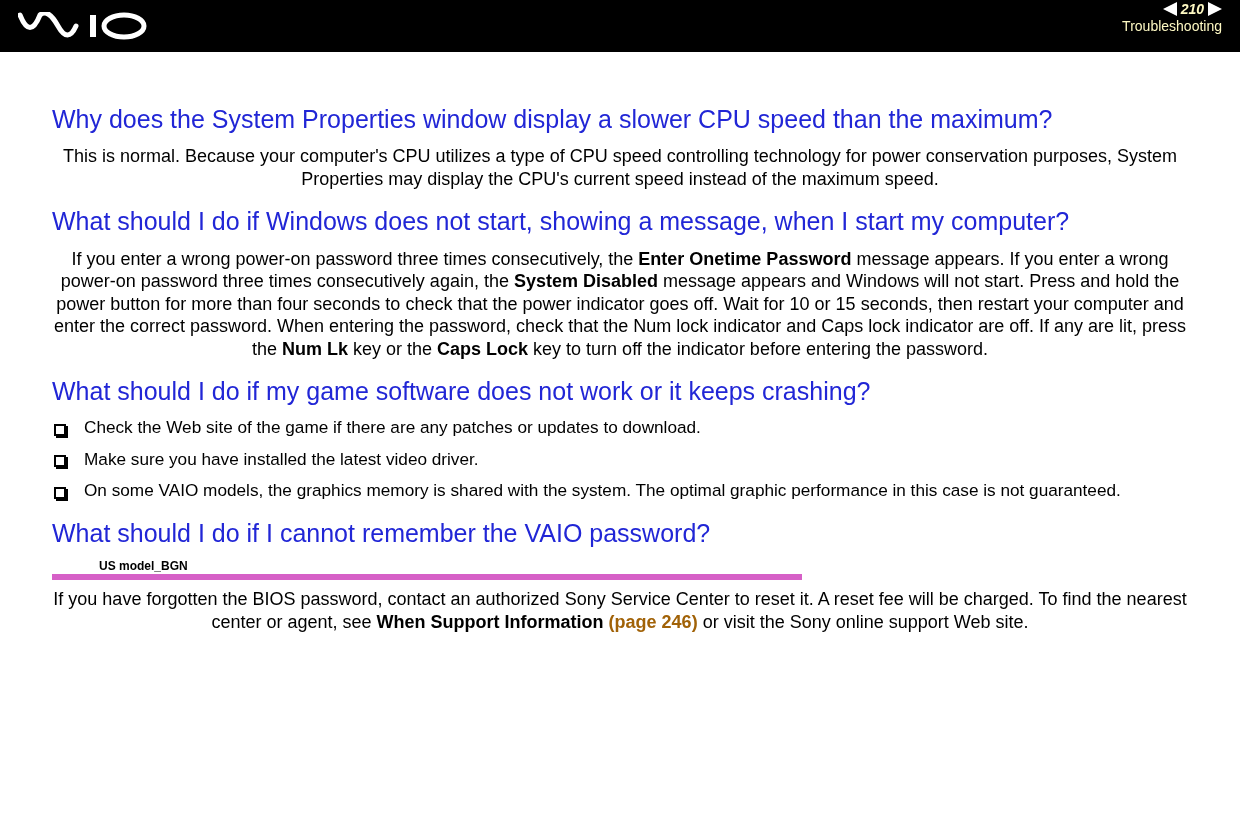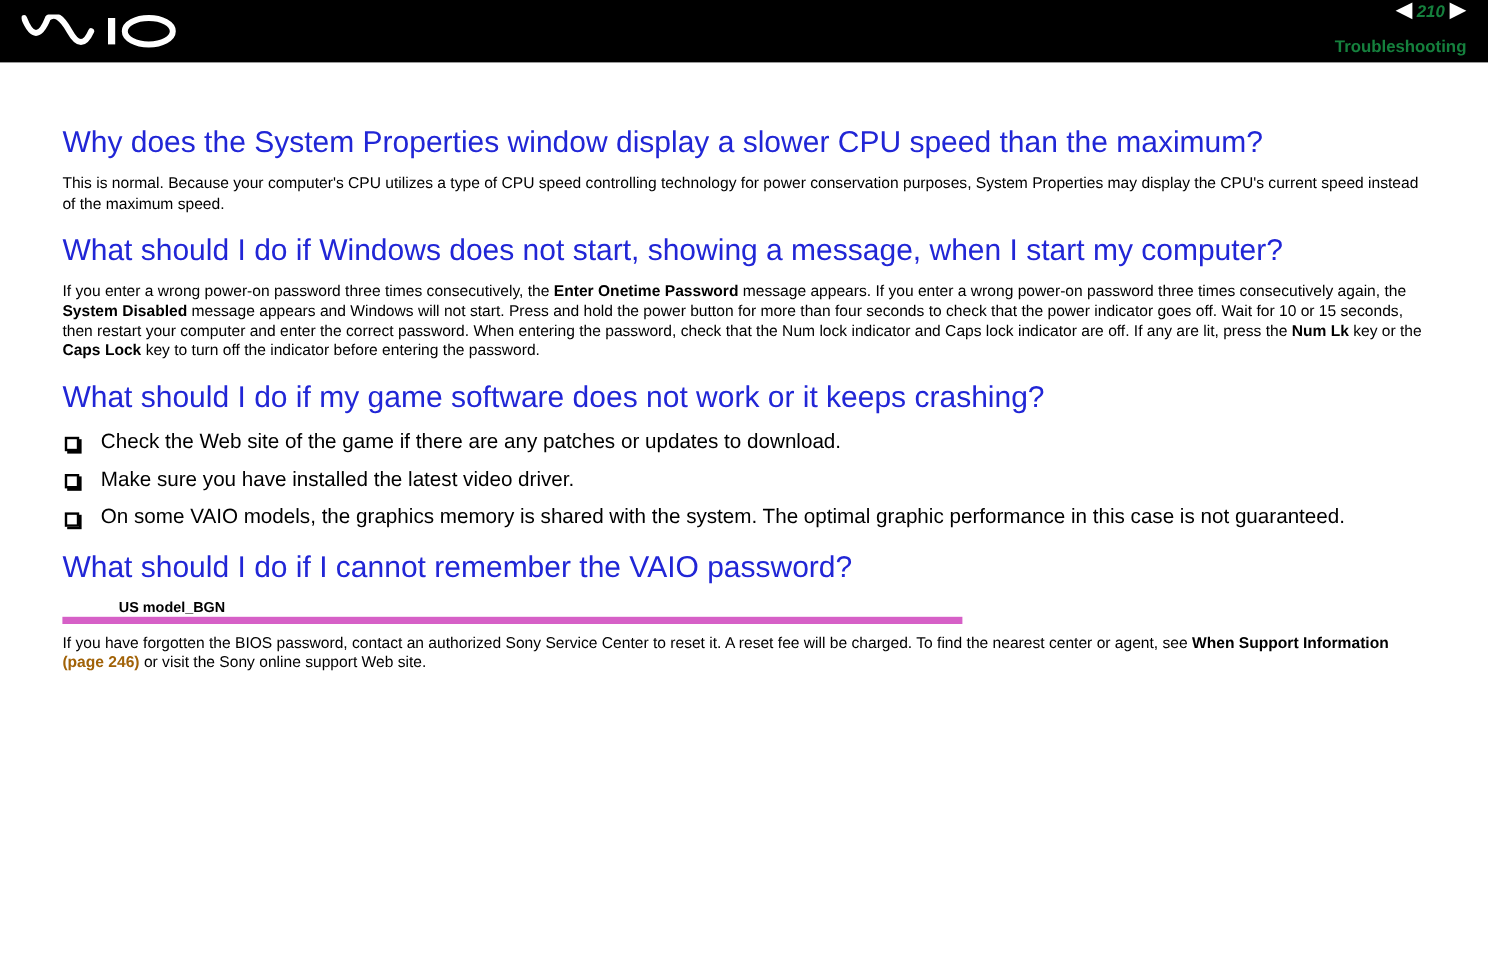--- a/index.html
+++ b/index.html
@@ -24,61 +24,62 @@
     display: flex;
     align-items: center;
   }
   .nav-arrows {
     position: absolute;
     right: 18px;
     top: 0;
     display: flex;
     flex-direction: column;
     align-items: flex-end;
-    color: #15803d;
+    color: #fef9c3;
   }
   .arrow-row {
     display: flex;
     align-items: center;
     gap: 4px;
     font-size: 14px;
     font-weight: bold;
     font-style: italic;
     line-height: 1;
     margin-top: 2px;
   }
   .arrow-left, .arrow-right {
     width: 0; height: 0;
     border-top: 7px solid transparent;
     border-bottom: 7px solid transparent;
   }
   .arrow-left { border-right: 14px solid #fff; }
   .arrow-right { border-left: 14px solid #fff; }
   .section-label {
     font-size: 14px;
-    font-weight: bold;
-    margin-top: 14px;
+    font-weight: normal;
+    margin-top: 2px;
   }
   .content {
     padding: 52px 52px 20px 52px;
   }
   .heading-blue {
     color: #2126d6;
     font-size: 25px;
     font-weight: normal;
     line-height: 1.25;
     margin-bottom: 10px;
     margin-top: 16px;
   }
   .heading-blue:first-child { margin-top: 0; }
   .body-text {
-    font-size: 13px;
+    font-size: 18px;
     color: #000;
     line-height: 1.25;
     margin-bottom: 6px;
+    text-align: center;
   }
   .bold { font-weight: bold; }
   .bullet-list {
     list-style: none;
     padding-left: 0;
     margin-top: 4px;
   }
   .bullet-list li {
     display: flex;
     align-items: center;

